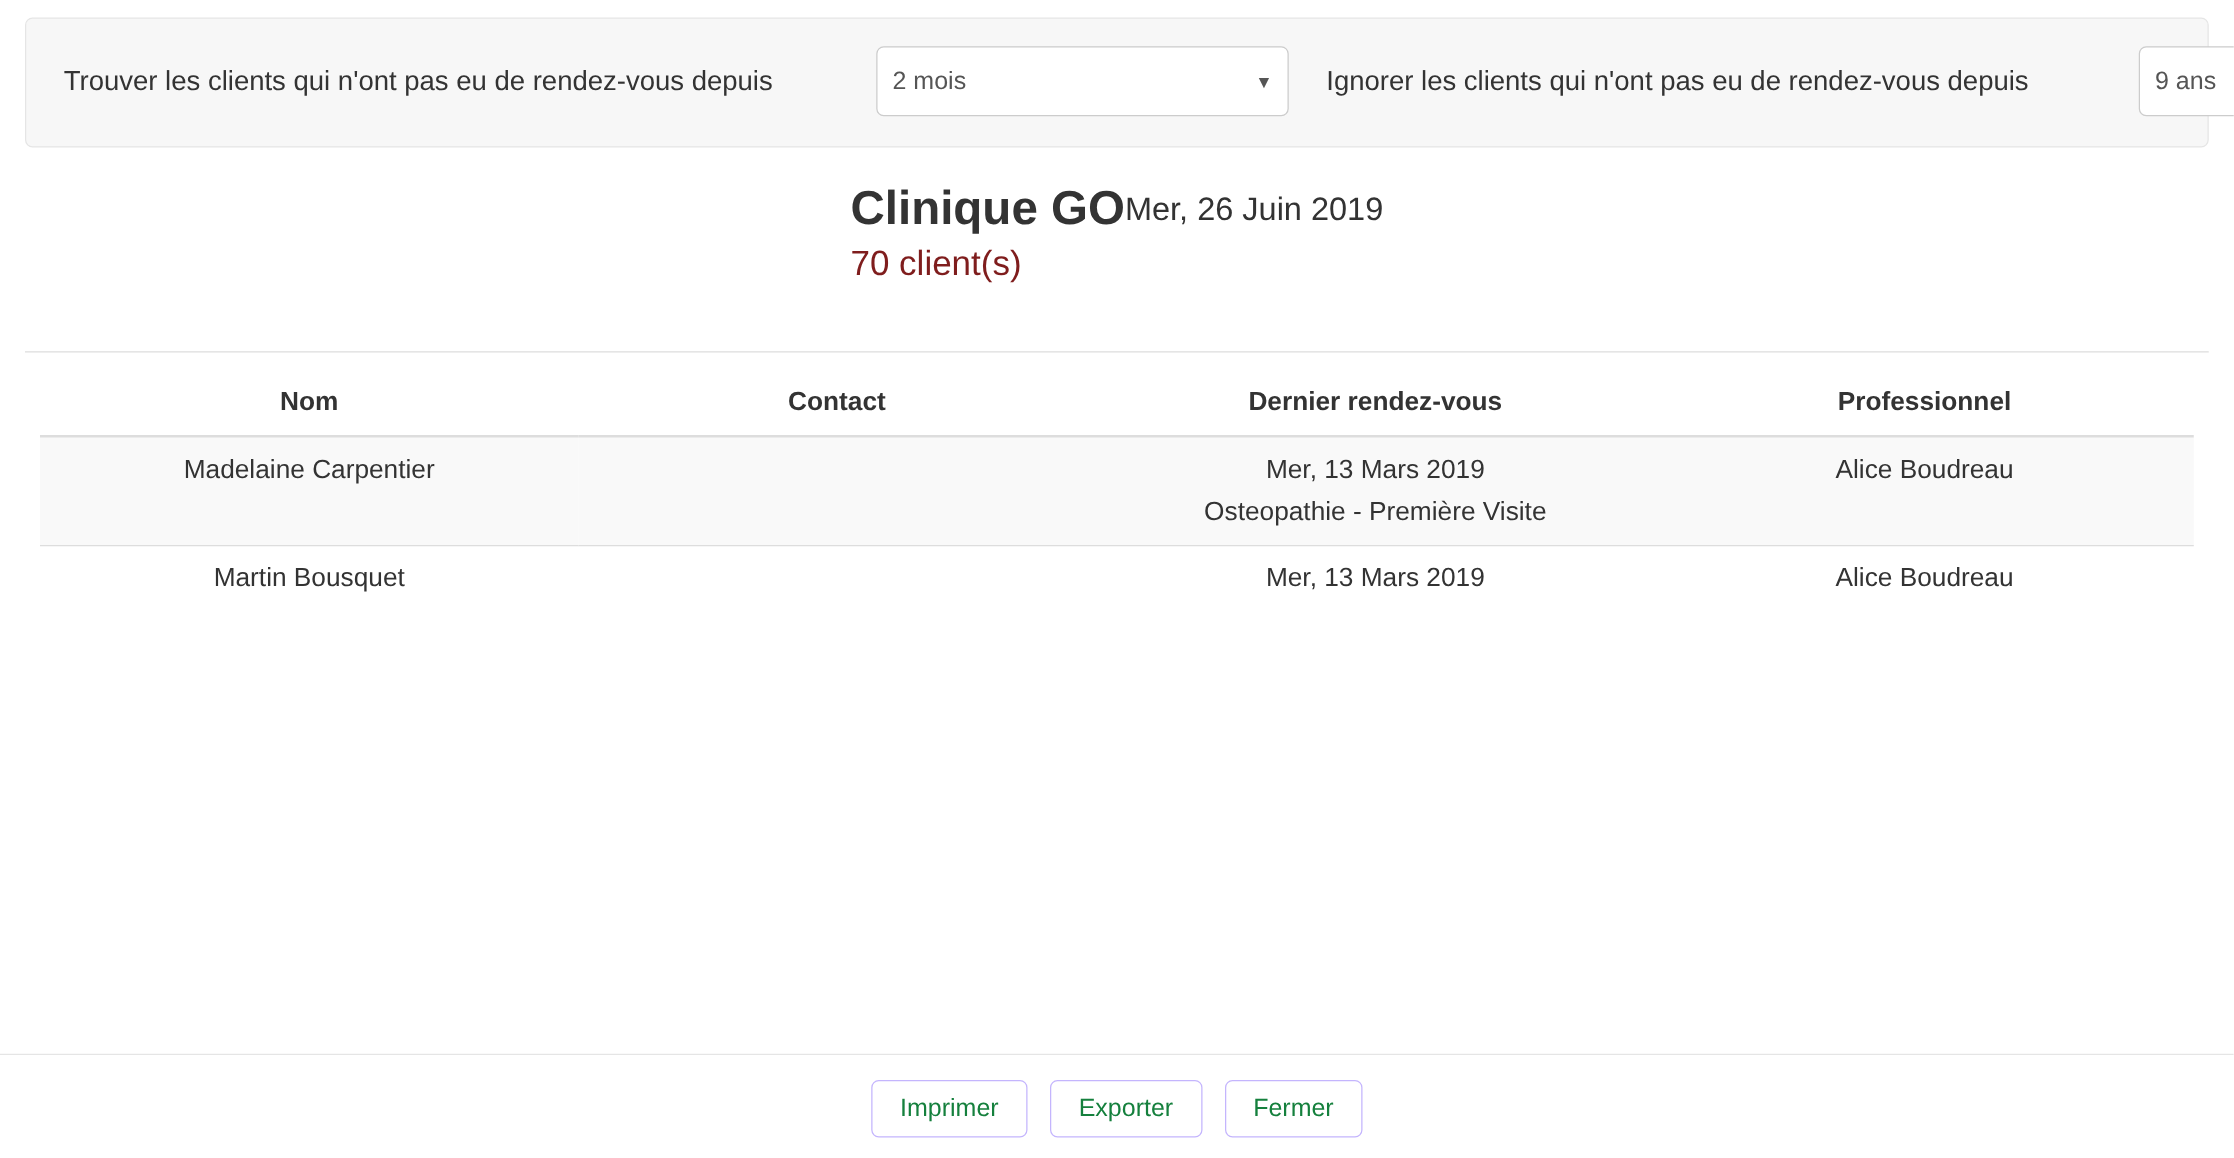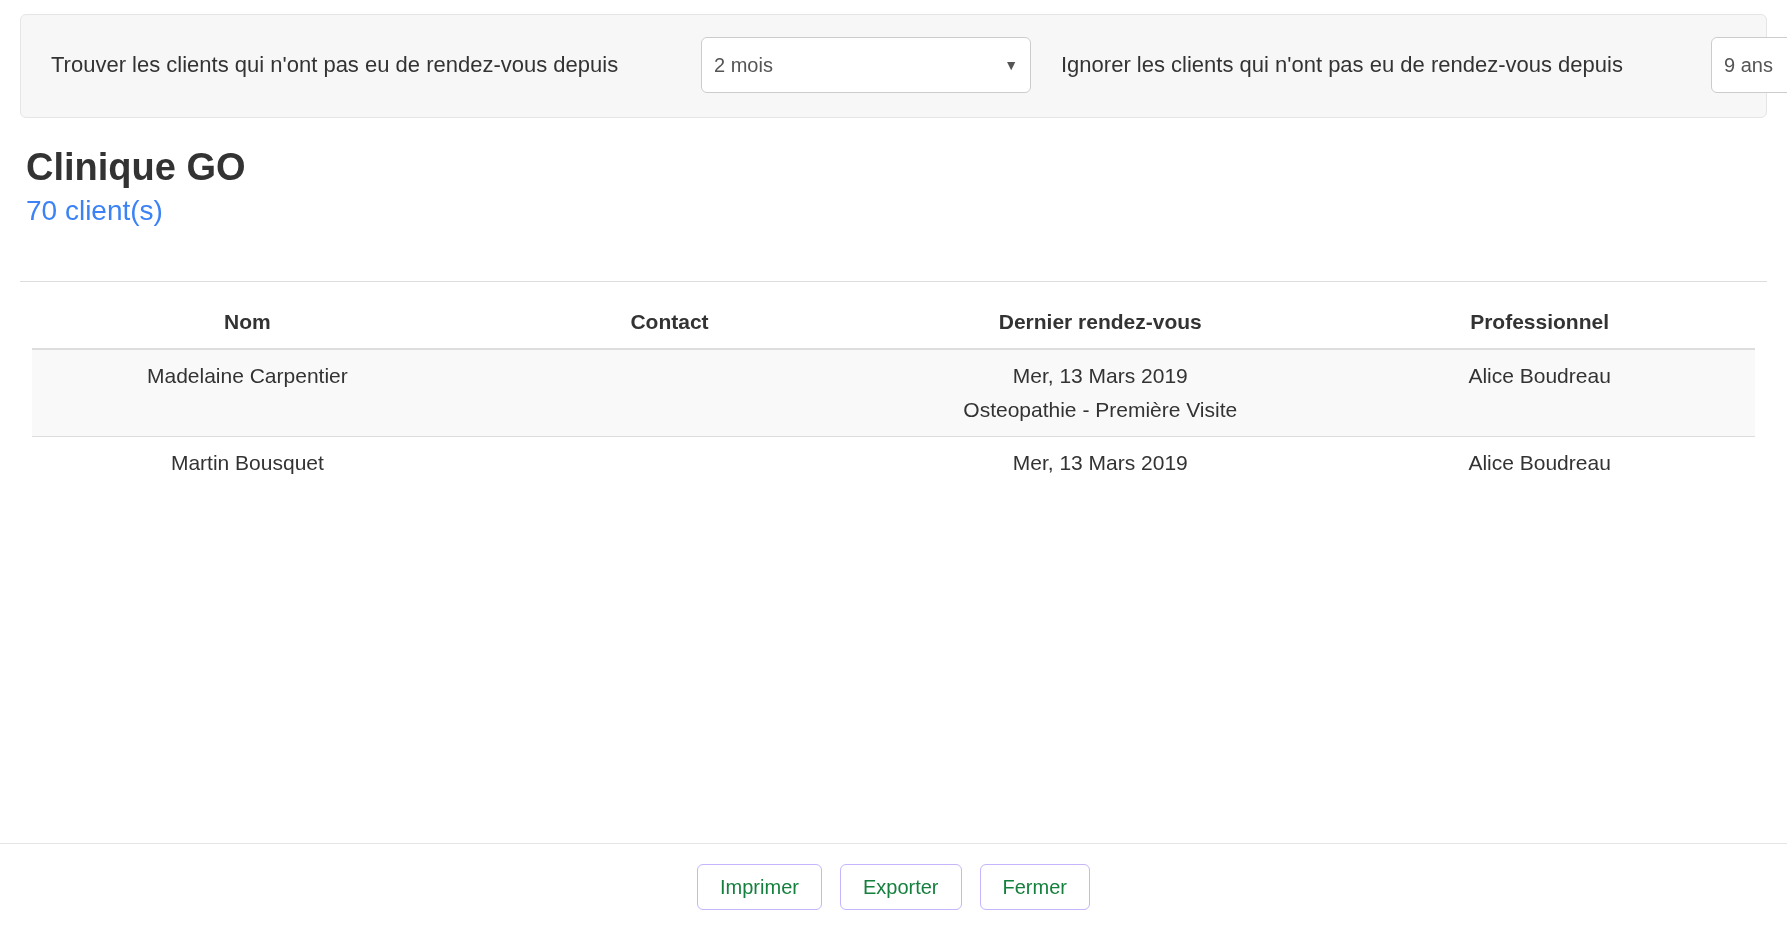--- a/index.html
+++ b/index.html
@@ -77,35 +77,35 @@
     border: 1px solid #1585c4;
     color: #fff;
   }
   .btn-default {
     background: #fff;
     border: 1px solid #c4b5fd;
     color: #15803d;
   }
   .header-block {
     display: flex;
-    justify-content: space-between;
+    justify-content: center;
     align-items: flex-start;
     margin-top: 28px;
     padding: 0 6px;
   }
   .hdr-left h1 {
     margin: 0;
     font-size: 38px;
     font-weight: 700;
     color: #333;
   }
   .hdr-left .subcount {
     margin-top: 6px;
     font-size: 28px;
-    color: #3b82f6;
+    color: #7f1d1d;
   }
   .hdr-right {
     text-align: right;
   }
   .hdr-right .report-title {
     font-size: 38px;
     font-weight: 700;
     color: #333;
   }
   .hdr-right .report-date {
@@ -186,20 +186,21 @@
       <div class="btn btn-primary">Rechercher</div>
     </div>
   </div>
 
   <div class="header-block">
     <div class="hdr-left">
       <h1>Clinique GO</h1>
       <div class="subcount">70 client(s)</div>
     </div>
     <div class="hdr-right">
+      <div class="report-date">Mer, 26 Juin 2019</div>
     </div>
   </div>
 
   <hr class="divider">
 
   <table class="tbl">
     <thead>
       <tr>
         <th class="col-nom">Nom</th>
         <th class="col-contact">Contact</th>

